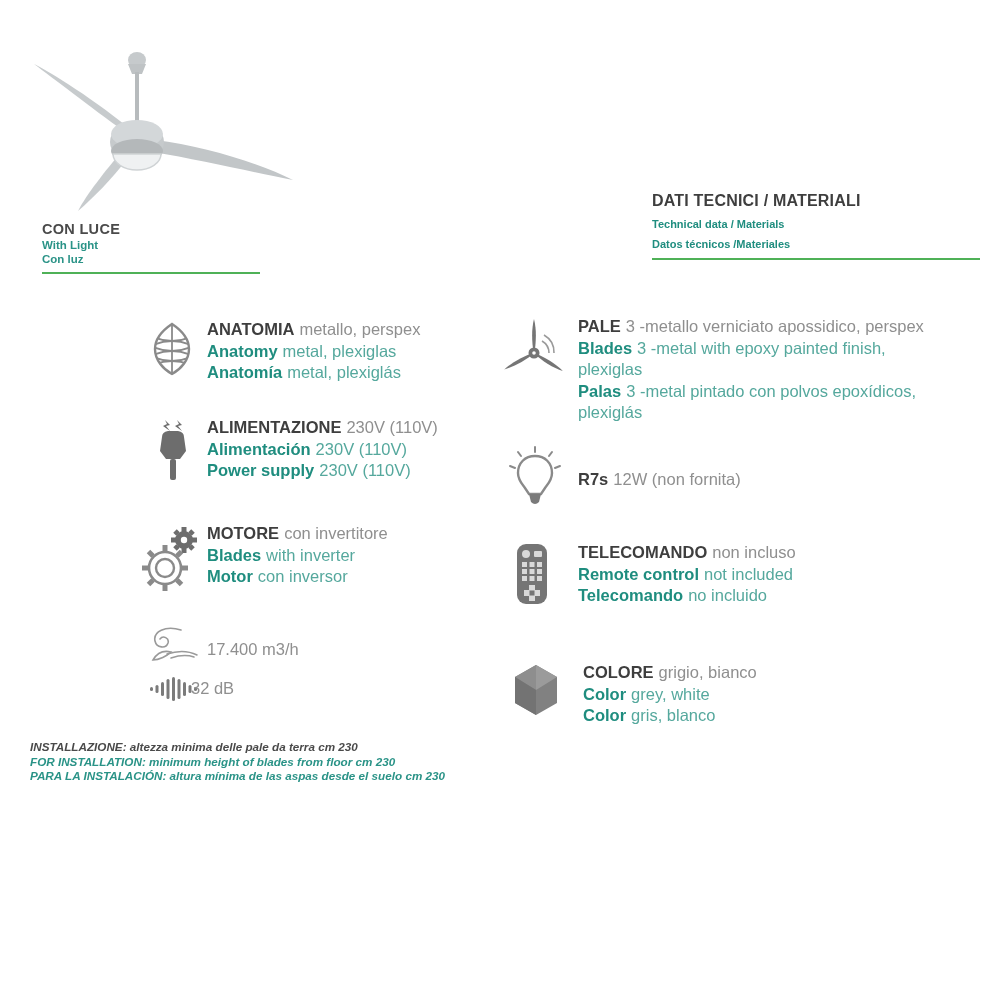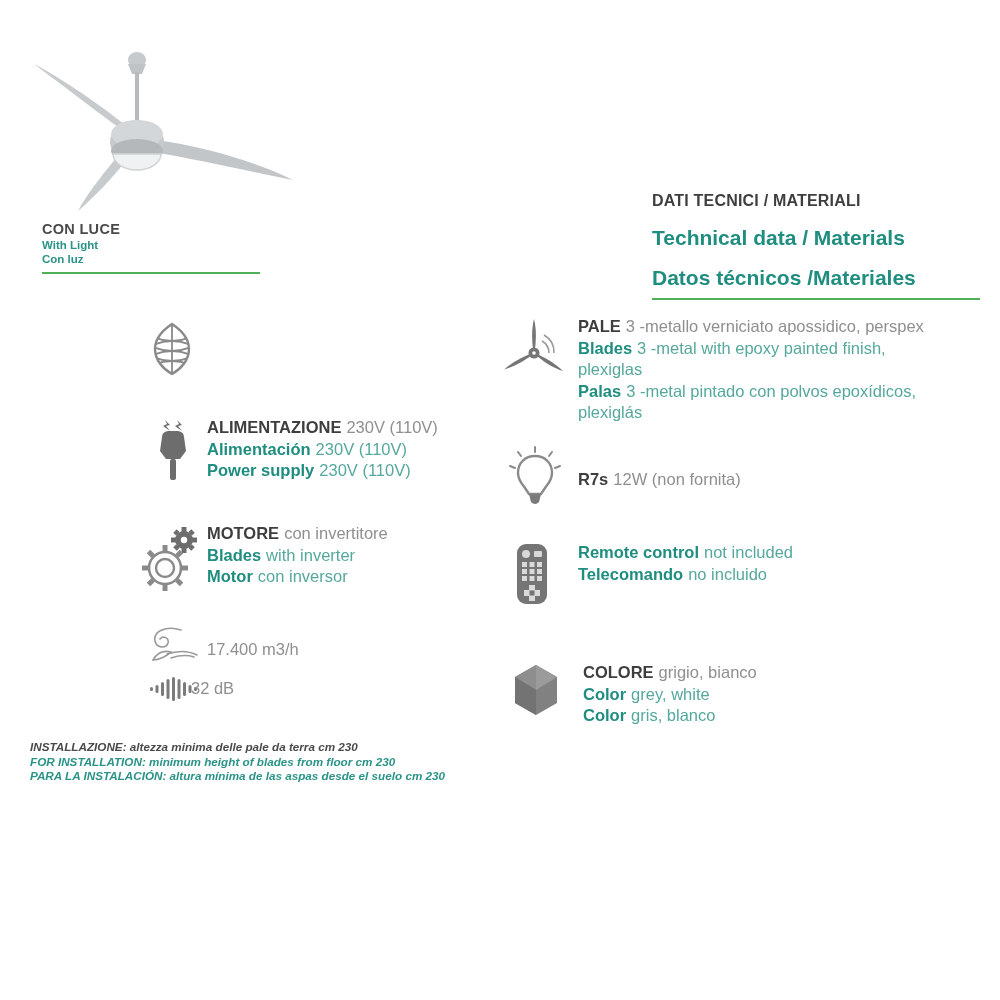--- a/index.html
+++ b/index.html
@@ -8,21 +8,21 @@
   .abs{position:absolute;}
   
   .line{font-size:16.5px;line-height:21.5px;white-space:nowrap;}
   .line.wrap{white-space:normal;width:372px;}
   .lbl{margin-right:5px;}
   .L1{color:#3e3e3e;font-weight:700;}
   .V1{color:#8f8f8f;}
   .L2{color:#1f8d7f;font-weight:700;}
   .V2{color:#55a89d;}
   .hdr1{font-size:16px;font-weight:700;color:#3e3e3e;letter-spacing:.2px;}
-  .hdr2{font-size:21px;font-weight:700;color:#1f8d7f;margin-top:16px;}
+  .hdr2{font-size:11px;font-weight:700;color:#1f8d7f;margin-top:8px;}
   .cl1{font-size:14.5px;font-weight:700;color:#4a4a4a;letter-spacing:.3px;}
   .cl2{font-size:11.5px;font-weight:700;color:#2a9387;margin-top:2px;}
   .rule{height:2px;background:#4fb157;}
   .inst{font-size:11.7px;font-weight:700;line-height:14.5px;white-space:nowrap;font-style:italic;}
   .inst.it{color:#4a4a4a;}
   .inst.teal{color:#2a9387;}
   .icon{display:block;}
 </style>
 </head>
 <body>
@@ -74,20 +74,31 @@
         <line x1="25" y1="2" x2="25" y2="54"></line>
         <path d="M2 14 Q25 26 48 14"></path>
           <path d="M2 24 Q25 36 48 24"></path>
           <path d="M2 34 Q25 46 48 34"></path>
         <path d="M2 26 Q25 14 48 26"></path>
           <path d="M2 36 Q25 24 48 36"></path>
           <path d="M2 46 Q25 34 48 46"></path>
       </g>
     </svg>
   </div>
+  <div class="abs" style="left:207px;top:319px;">
+    <div class="line">
+      <span class="lbl L1">ANATOMIA</span><span class="V1">metallo, perspex</span>
+    </div>
+    <div class="line">
+      <span class="lbl L2">Anatomy</span><span class="V2">metal, plexiglas</span>
+    </div>
+    <div class="line">
+      <span class="lbl L2">Anatomía</span><span class="V2">metal, plexiglás</span>
+    </div>
+  </div>
 
   <div class="abs" style="left:153px;top:419px;">
     <svg class="icon" width="40" height="62" viewBox="0 0 40 62">
       <path d="M12 1 l5 5 -4 1 4 5 -7 -5 4 -2 z" fill="#6d6d6d"></path>
       <path d="M24 1 l5 5 -4 1 4 5 -7 -5 4 -2 z" fill="#6d6d6d"></path>
       <path d="M9 18 Q9 13 15 12 L25 12 Q31 13 31 18 L33 32 L27 40 L13 40 L7 32 Z" fill="#6d6d6d"></path>
       <rect x="17" y="40" width="6" height="21" rx="2" fill="#6d6d6d"></rect>
     </svg>
   </div>
   <div class="abs" style="left:207px;top:417px;">
@@ -250,20 +261,23 @@
         <rect x="7" y="33" width="5" height="5"></rect>
           <rect x="14.5" y="33" width="5" height="5"></rect>
           <rect x="22" y="33" width="5" height="5"></rect>
       </g>
       <path d="M14 42 h6 v5 h5 v6 h-5 v5 h-6 v-5 h-5 v-6 h5 Z" fill="#d9d9d9"></path>
       <rect x="14.5" y="47.5" width="5" height="5" fill="#757575"></rect>
     </svg>
   </div>
   <div class="abs" style="left:578px;top:542px;">
     <div class="line">
+      <span class="lbl L1">TELECOMANDO</span><span class="V1">non incluso</span>
+    </div>
+    <div class="line">
       <span class="lbl L2">Remote control</span><span class="V2">not included</span>
     </div>
     <div class="line">
       <span class="lbl L2">Telecomando</span><span class="V2">no incluido</span>
     </div>
   </div>
 
   <div class="abs" style="left:511px;top:663px;">
     <svg class="icon" width="50" height="54" viewBox="0 0 50 54">
       <polygon points="25,2 46,14 46,40 25,52 4,40 4,14" fill="#818181"></polygon>

